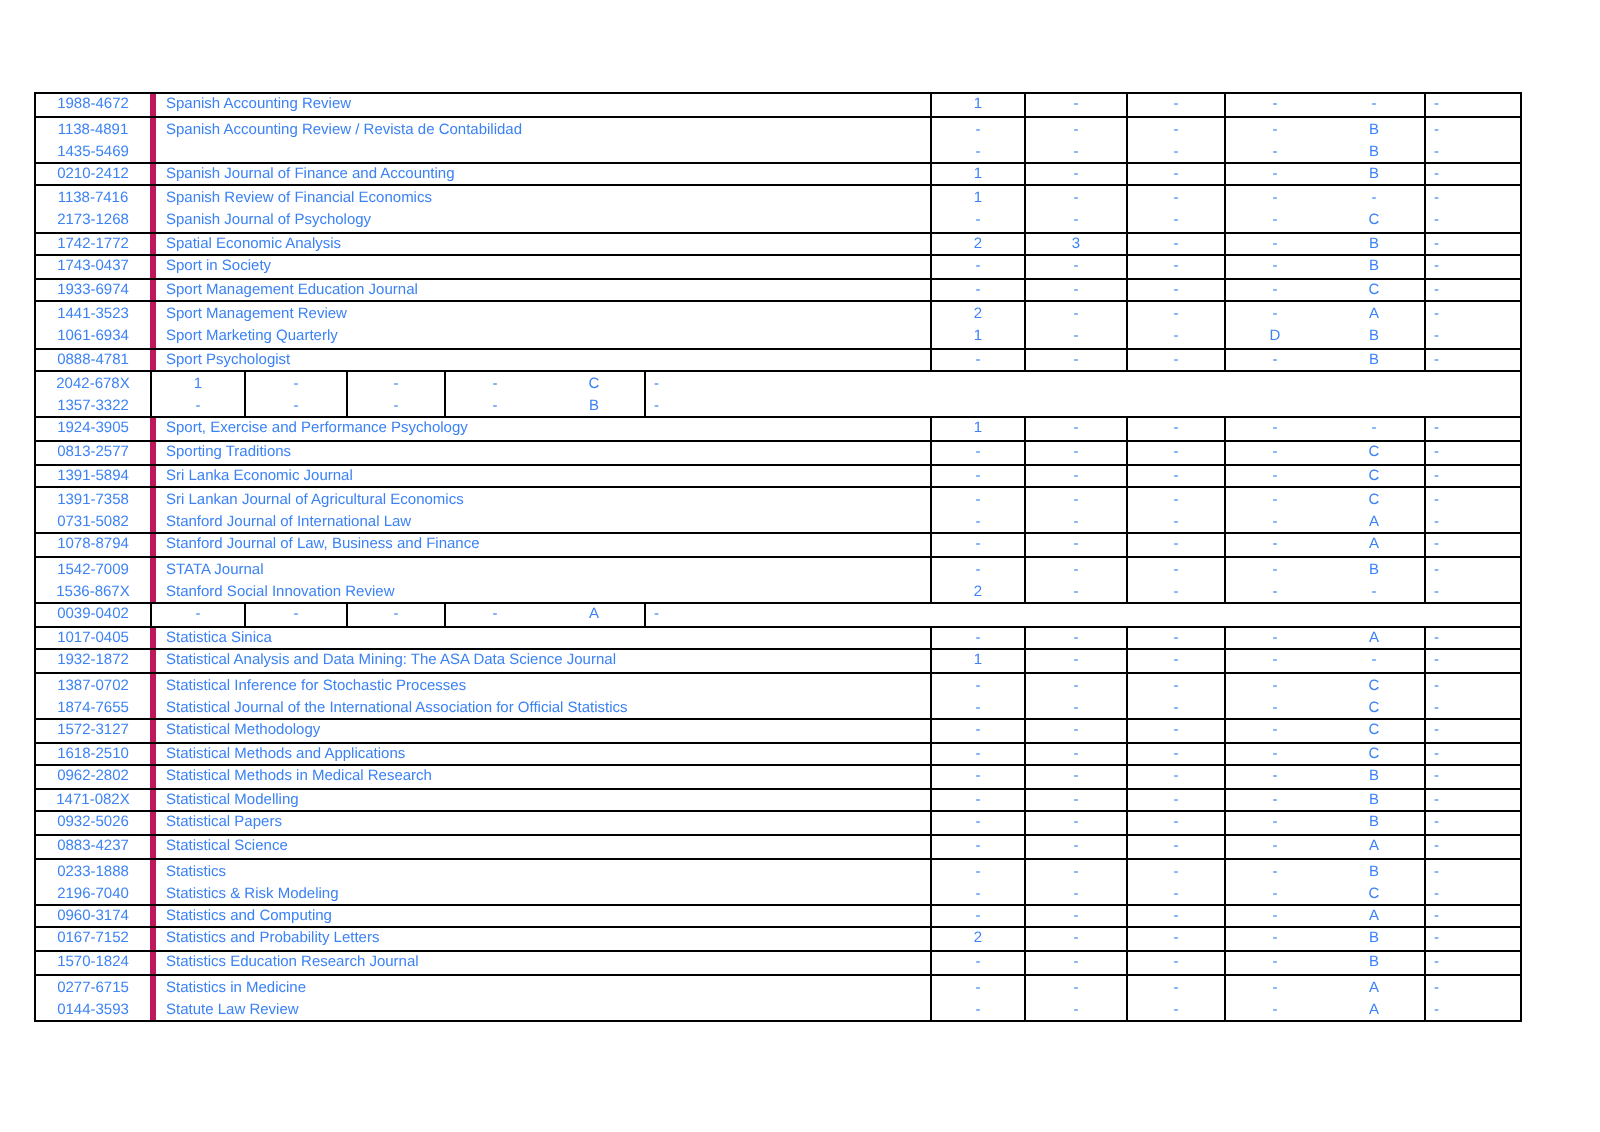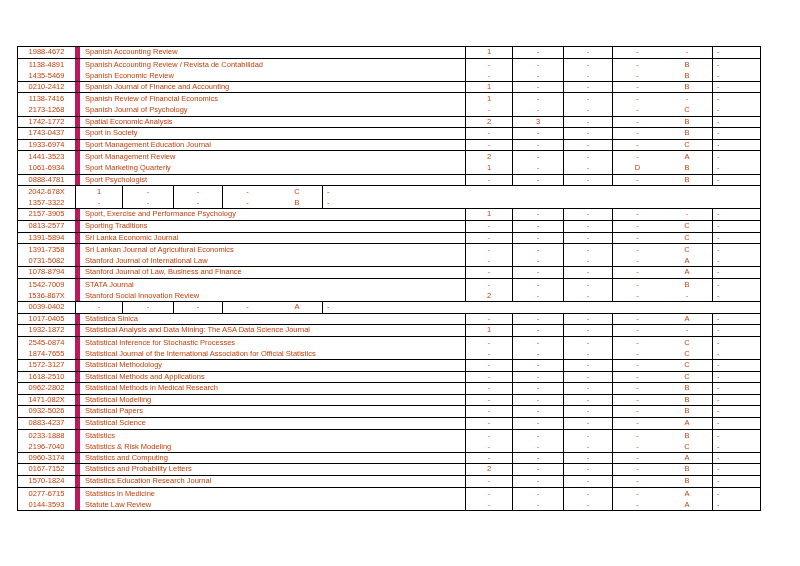--- a/index.html
+++ b/index.html
@@ -3,36 +3,36 @@
 <meta charset="utf-8">
 <style>
   * { margin: 0; padding: 0; box-sizing: border-box; }
   html, body { background: #ffffff; }
   .page {
     position: relative;
     width: 800px;
     height: 566px;
     background: #ffffff;
     font-family: "Liberation Sans", sans-serif;
-    color: #c2410c;
+    color: #3b82f6;
     overflow: hidden;
   }
   .jtable {
     position: absolute;
     left: 17px;
     top: 46px;
     width: 744px;
     border: 1px solid #000000;
     background: #ffffff;
   }
   .row { display: flex; border-bottom: 1px solid #000000; }
   .row:last-child { border-bottom: none; }
   .cell { overflow: hidden; }
   .c-issn { width: 57px; text-align: center; }
-  .c-name { width: 390px; border-left: 5px solid #be185d; padding-left: 5px; text-align: left; }
+  .c-name { width: 390px; border-left: 3px solid #be185d; padding-left: 5px; text-align: left; }
   .c-v1 { width: 47px; border-left: 1px solid #000000; text-align: center; }
   .c-v2 { width: 51px; border-left: 1px solid #000000; text-align: center; }
   .c-v3 { width: 49px; border-left: 1px solid #000000; text-align: center; }
   .c-v4 { width: 50px; border-left: 1px solid #000000; text-align: center; }
   .c-v5 { width: 50px; text-align: center; } 
   .c-v6 { width: 48px; border-left: 1px solid #000000; text-align: left; padding-left: 4px; }
   .line {
     height: 10.6px;
     line-height: 10.6px;
     font-size: 7.5px;
@@ -72,21 +72,20 @@
           <div class="line">-</div>
         </div>
       </div>
       <div class="row multi">
         <div class="cell c-issn">
           <div class="line">1138-4891</div>
           <div class="line">1435-5469</div>
         </div>
         <div class="cell c-name">
           <div class="line">Spanish Accounting Review / Revista de Contabilidad</div>
-          <div class="line">Spanish Economic Review</div>
         </div>
         <div class="cell c-v1">
           <div class="line">-</div>
           <div class="line">-</div>
         </div>
         <div class="cell c-v2">
           <div class="line">-</div>
           <div class="line">-</div>
         </div>
         <div class="cell c-v3">
@@ -329,21 +328,21 @@
           <div class="line">C</div>
           <div class="line">B</div>
         </div>
         <div class="cell c-v6">
           <div class="line">-</div>
           <div class="line">-</div>
         </div>
       </div>
       <div class="row">
         <div class="cell c-issn">
-          <div class="line">2157-3905</div>
+          <div class="line">1924-3905</div>
         </div>
         <div class="cell c-name">
           <div class="line">Sport, Exercise and Performance Psychology</div>
         </div>
         <div class="cell c-v1">
           <div class="line">1</div>
         </div>
         <div class="cell c-v2">
           <div class="line">-</div>
         </div>
@@ -576,21 +575,21 @@
         </div>
         <div class="cell c-v5">
           <div class="line">-</div>
         </div>
         <div class="cell c-v6">
           <div class="line">-</div>
         </div>
       </div>
       <div class="row multi">
         <div class="cell c-issn">
-          <div class="line">2545-0874</div>
+          <div class="line">1387-0702</div>
           <div class="line">1874-7655</div>
         </div>
         <div class="cell c-name">
           <div class="line">Statistical Inference for Stochastic Processes</div>
           <div class="line">Statistical Journal of the International Association for Official Statistics</div>
         </div>
         <div class="cell c-v1">
           <div class="line">-</div>
           <div class="line">-</div>
         </div>

